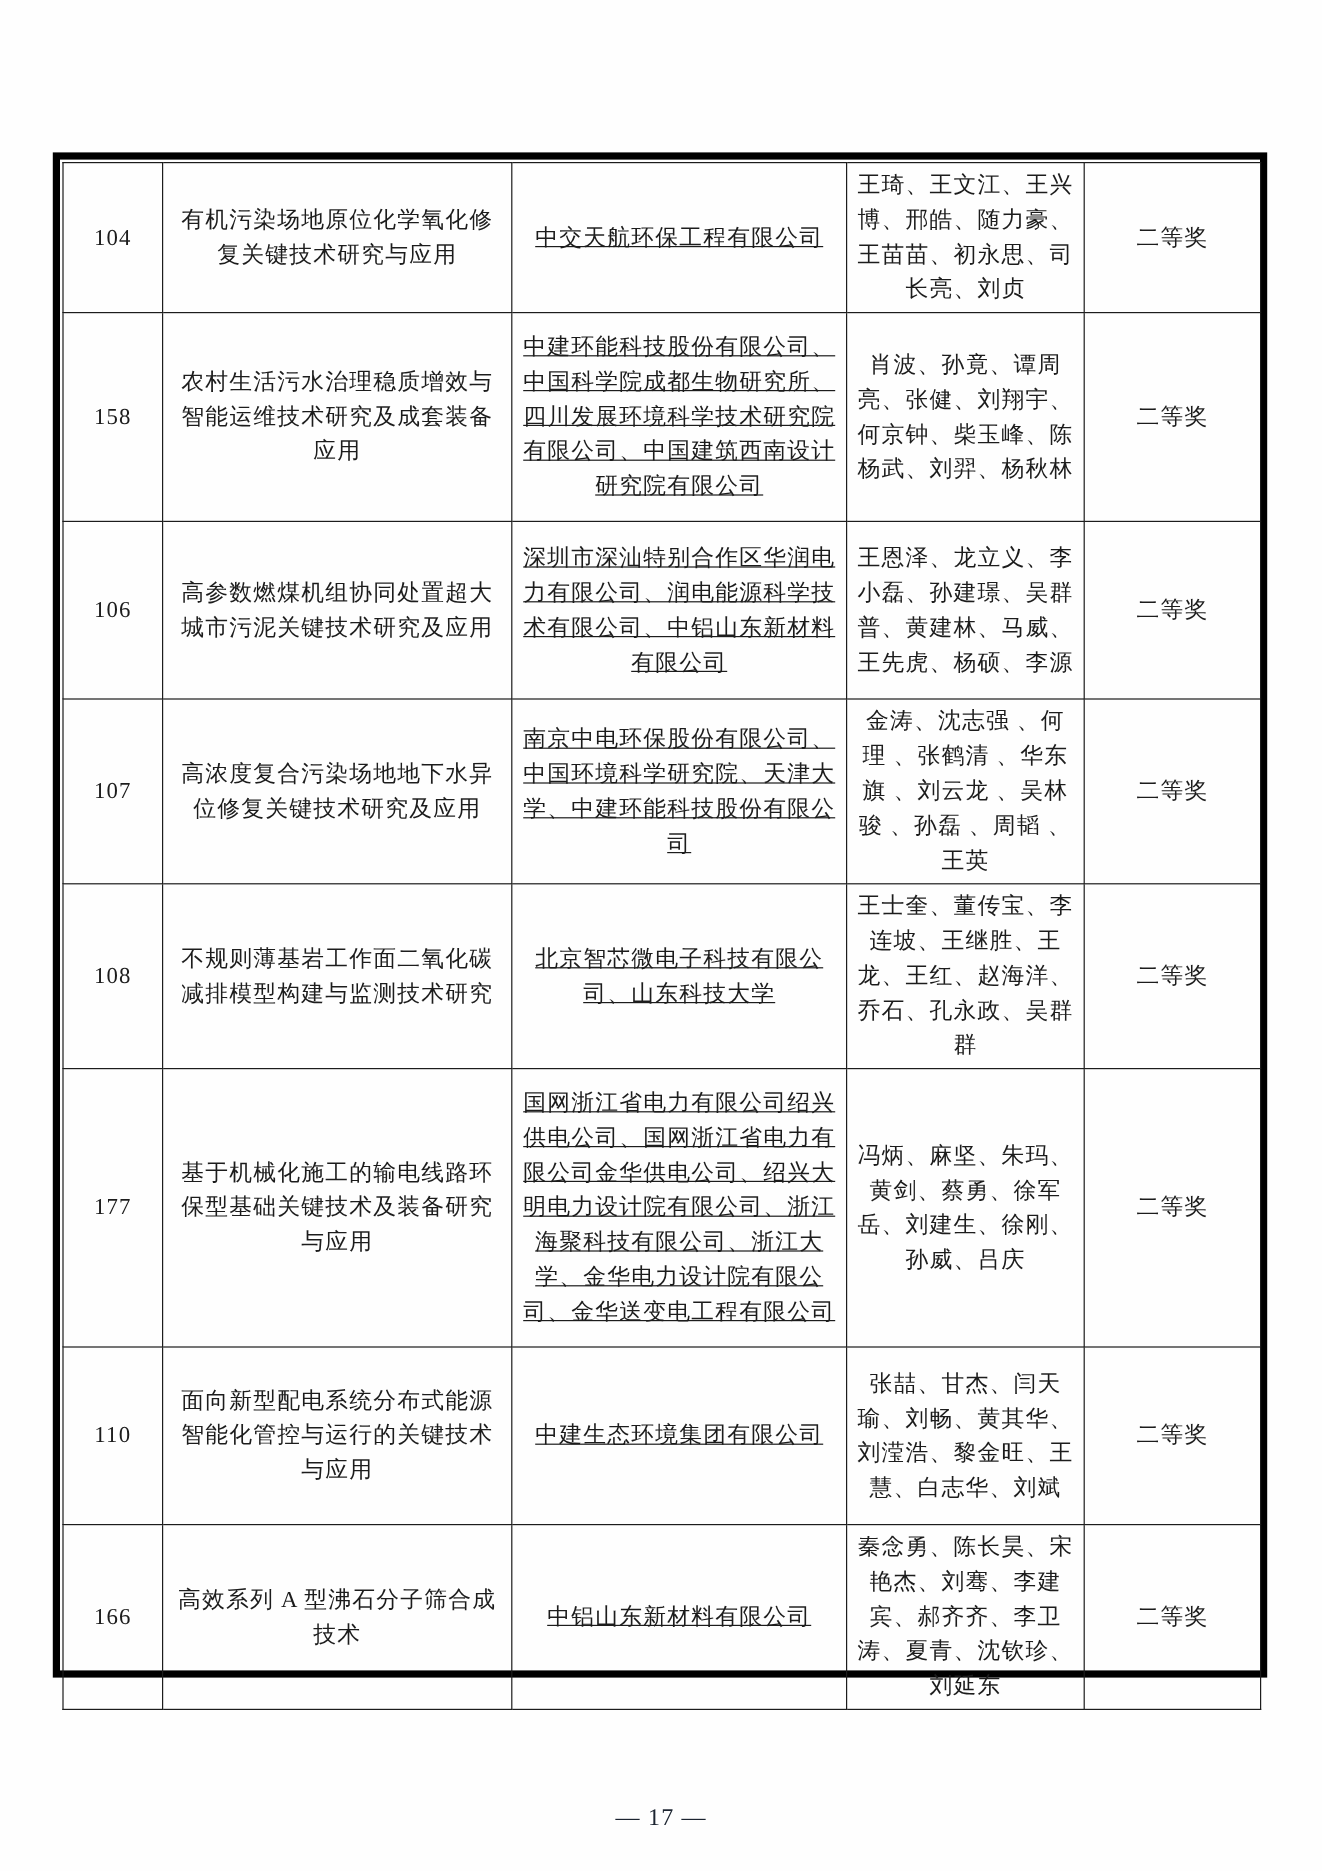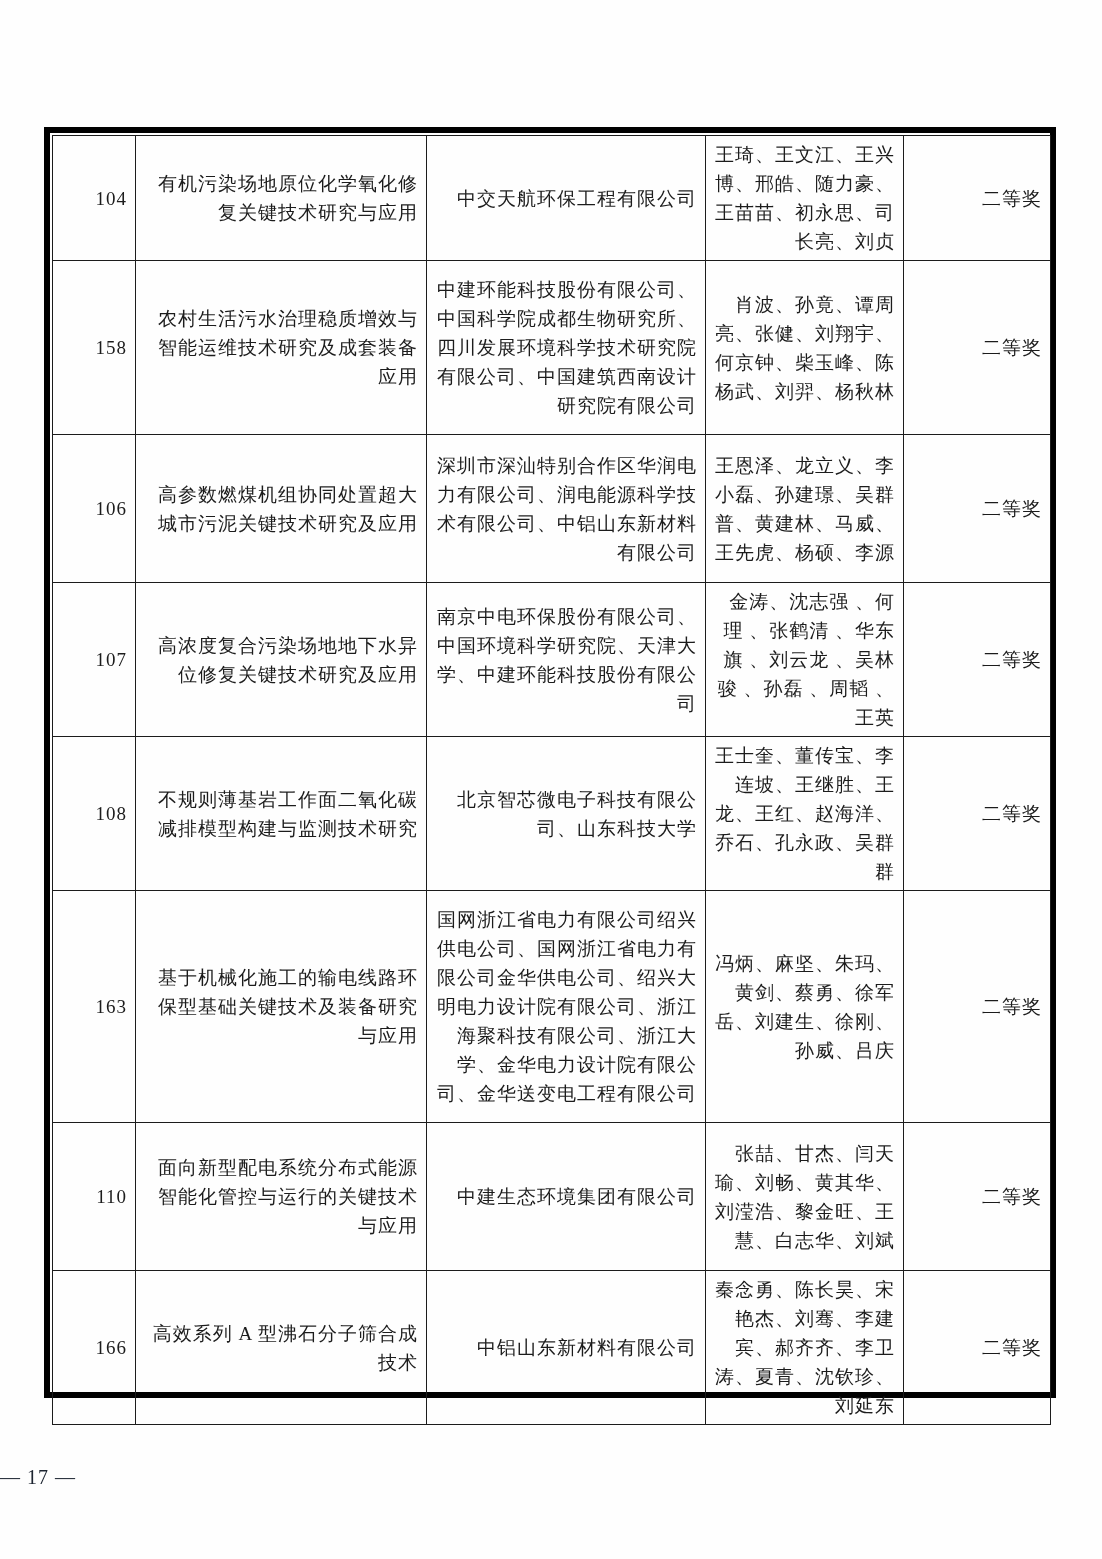--- a/index.html
+++ b/index.html
@@ -28,52 +28,53 @@
     background: #fefefe;
   }
   table.awards {
     width: 100%;
     height: 100%;
     border-collapse: collapse;
     table-layout: fixed;
   }
   table.awards td {
     border: 1px solid #1c1c1c;
-    text-align: right;
+    text-align: center;
     vertical-align: middle;
     font-size: 19px;
     line-height: 29px;
     letter-spacing: 1px;
     padding: 4px 8px;
     box-sizing: border-box;
     overflow: hidden;
     word-break: break-word;
   }
   td.c-no {
     font-size: 18px;
     letter-spacing: 0.5px;
     margin-left: 16px;
   }
   td.c-project { padding: 4px 11px; }
-  td.c-orgs    { padding: 4px 9px; }
+  td.c-orgs    { padding: 4px 9px; text-decoration: underline; }
   td.c-people  { padding: 4px 9px; }
   
   tbody tr:nth-child(1) { height: 116px; }
   tbody tr:nth-child(2) { height: 174px; }
   tbody tr:nth-child(3) { height: 148px; }
   tbody tr:nth-child(4) { height: 148px; }
   tbody tr:nth-child(5) { height: 142px; }
   tbody tr:nth-child(6) { height: 232px; }
   tbody tr:nth-child(7) { height: 148px; }
   tbody tr:nth-child(8) { height: 142px; }
   .footer {
     position: absolute;
-    top: 1466px;
+    top: 1504px;
     left: 0;
     width: 100%;
+    text-align: center;
     font-size: 20px;
     letter-spacing: 1px;
     color: #1c2430;
   }
 </style>
 </head>
 <body>
 
 <div class="page">
 
@@ -116,21 +117,21 @@
     <td class="c-award">二等奖</td>
   </tr>
           <tr>
     <td class="c-no">108</td>
     <td class="c-project">不规则薄基岩工作面二氧化碳减排模型构建与监测技术研究</td>
     <td class="c-orgs">北京智芯微电子科技有限公司、山东科技大学</td>
     <td class="c-people">王士奎、董传宝、李连坡、王继胜、王龙、王红、赵海洋、乔石、孔永政、吴群群</td>
     <td class="c-award">二等奖</td>
   </tr>
           <tr>
-    <td class="c-no">163</td>
+    <td class="c-no">177</td>
     <td class="c-project">基于机械化施工的输电线路环保型基础关键技术及装备研究与应用</td>
     <td class="c-orgs">国网浙江省电力有限公司绍兴供电公司、国网浙江省电力有限公司金华供电公司、绍兴大明电力设计院有限公司、浙江海聚科技有限公司、浙江大学、金华电力设计院有限公司、金华送变电工程有限公司</td>
     <td class="c-people">冯炳、麻坚、朱玛、黄剑、蔡勇、徐军岳、刘建生、徐刚、孙威、吕庆</td>
     <td class="c-award">二等奖</td>
   </tr>
           <tr>
     <td class="c-no">110</td>
     <td class="c-project">面向新型配电系统分布式能源智能化管控与运行的关键技术与应用</td>
     <td class="c-orgs">中建生态环境集团有限公司</td>
     <td class="c-people">张喆、甘杰、闫天瑜、刘畅、黄其华、刘滢浩、黎金旺、王慧、白志华、刘斌</td>

